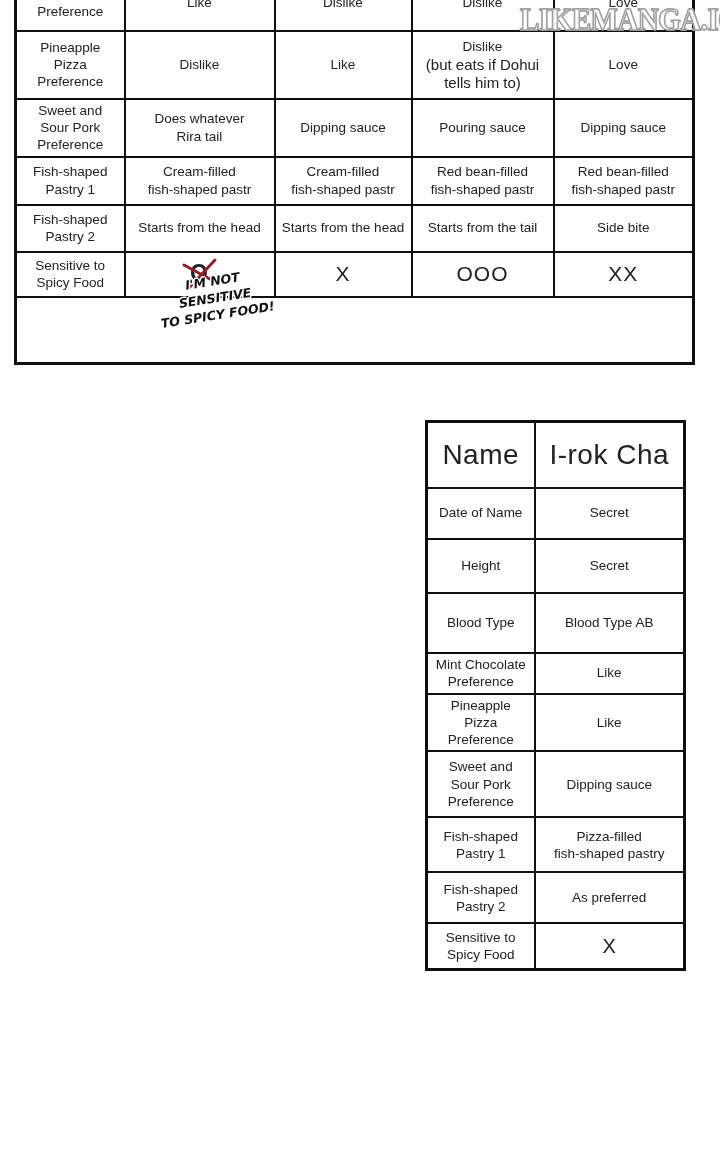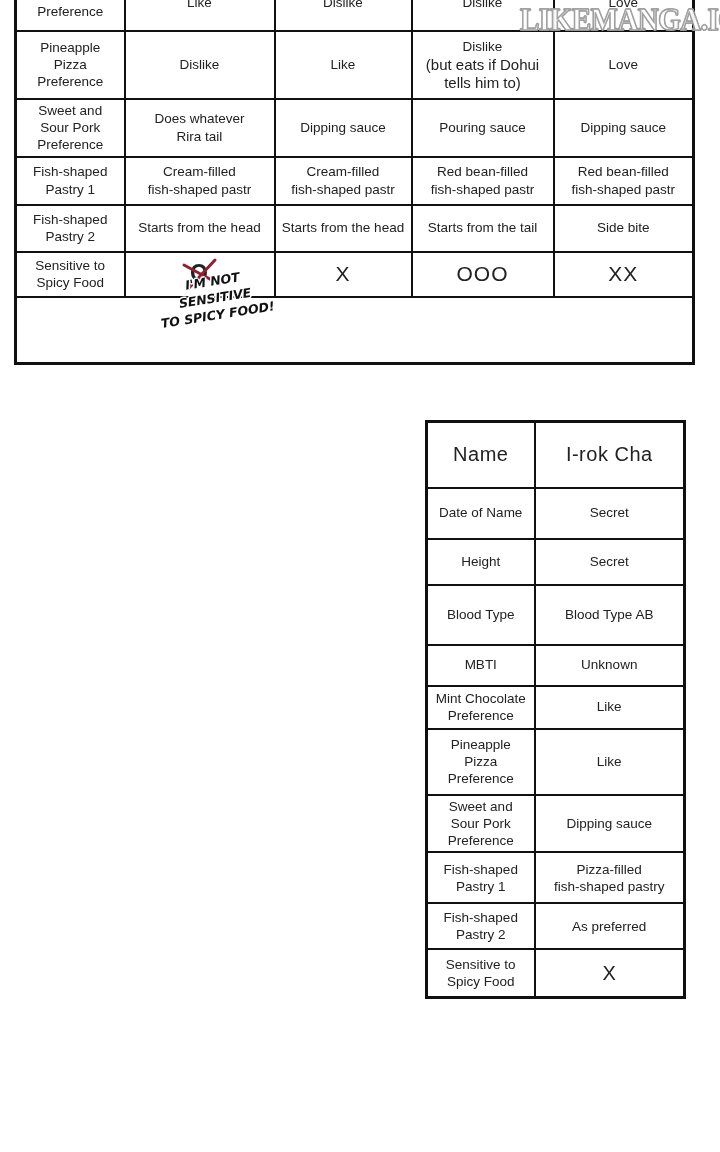--- a/index.html
+++ b/index.html
@@ -35,23 +35,23 @@
     font-size:12.5px;line-height:1.35;color:#111111;
     transform:rotate(-9deg);transform-origin:left top;
     text-shadow:1.5px 0 #fff,-1.5px 0 #fff,0 1.5px #fff,0 -1.5px #fff,1px 1px #fff,-1px -1px #fff;
     z-index:5;
   }
   
   #prof-wrap{position:absolute;left:425px;top:420px;}
   #prof{width:258px;border:3px solid #101010;}
   #prof td{font-size:13.5px;}
   #prof tr:nth-child(1){height:66px;}
-  #prof tr:nth-child(1) td{font-size:20px;letter-spacing:0.5px;}
+  #prof tr:nth-child(1) td{font-size:28px;letter-spacing:0.5px;}
   #prof tr:nth-child(2){height:51px;}
-  #prof tr:nth-child(3){height:46px;}
+  #prof tr:nth-child(3){height:54px;}
   #prof tr:nth-child(4){height:60px;}
   #prof tr:nth-child(5){height:41px;}
   #prof tr:nth-child(6){height:43px;}
   #prof tr:nth-child(7){height:66px;}
   #prof tr:nth-child(8){height:55px;}
   #prof tr:nth-child(9){height:51px;}
   #prof tr:nth-child(10){height:46px;}
   #prof tr:nth-child(11){height:48px;}
   #prof td.sym{font-size:20px;}
   
@@ -177,24 +177,20 @@
       </tr>
       <tr>
         <td><span class="cell-text">Height</span></td>
         <td><span class="cell-text">Secret</span></td>
       </tr>
       <tr>
         <td><span class="cell-text">Blood Type</span></td>
         <td><span class="cell-text">Blood Type AB</span></td>
       </tr>
       <tr>
-        <td><span class="cell-text">MBTI</span></td>
-        <td><span class="cell-text">Unknown</span></td>
-      </tr>
-      <tr>
         <td><span class="cell-text">Mint Chocolate
 Preference</span></td>
         <td><span class="cell-text">Like</span></td>
       </tr>
       <tr>
         <td><span class="cell-text">Pineapple
 Pizza
 Preference</span></td>
         <td><span class="cell-text">Like</span></td>
       </tr>

